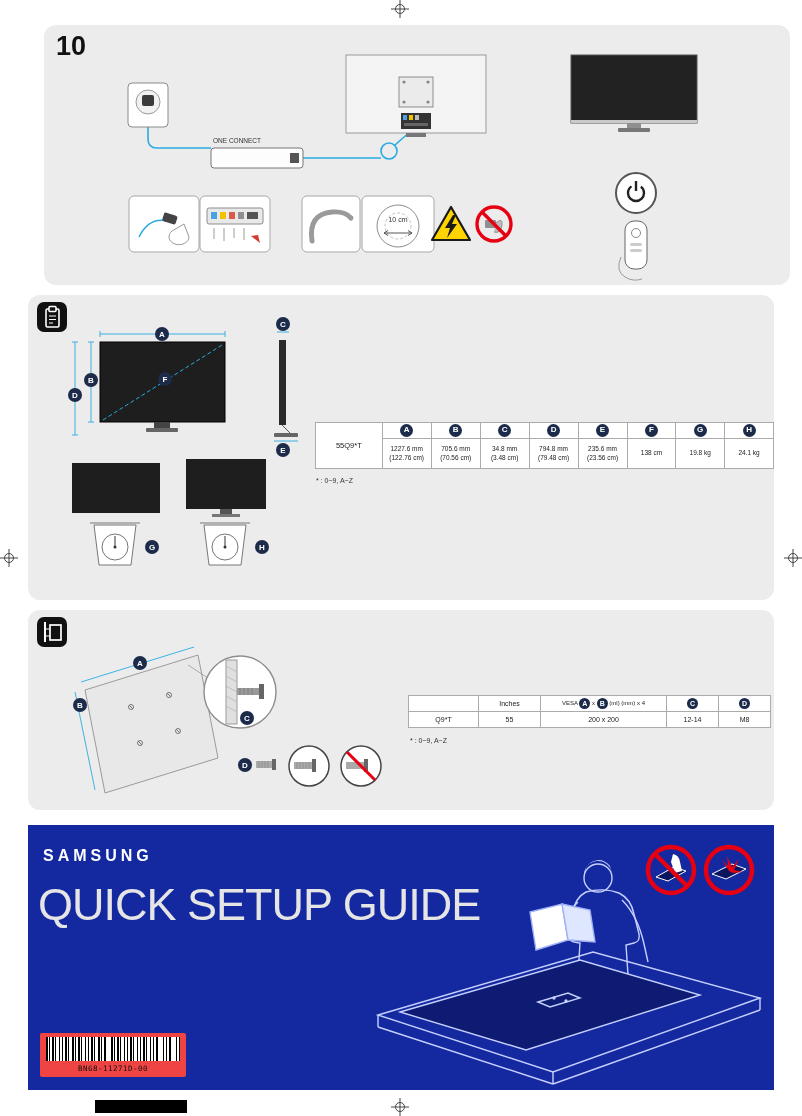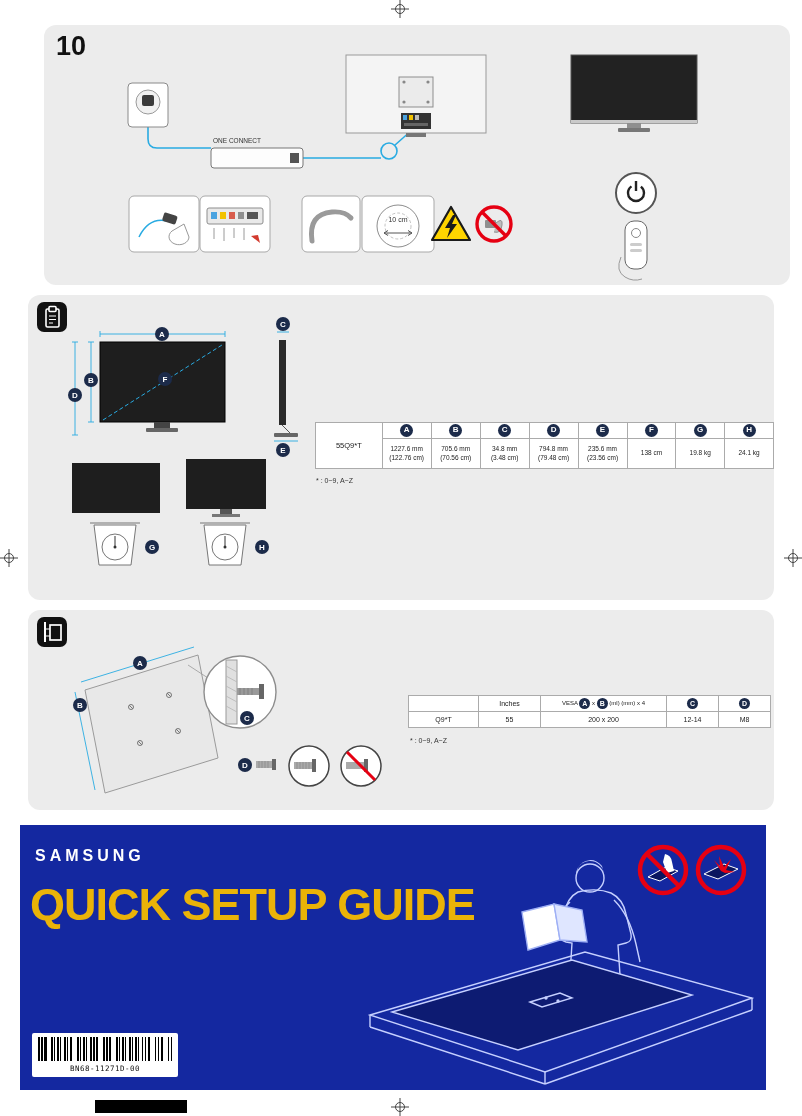--- a/index.html
+++ b/index.html
@@ -19,24 +19,24 @@
   .spec-table .model-cell{width:68px;font-size:7.5px}
   .spec-table .hdr{height:16px;width:50px}
   .spec-table .val{height:30px;width:50px}
   .badge{display:inline-flex;width:13px;height:13px;border-radius:50%;background:#1c2b4a;color:#fff;
          font-size:8px;font-weight:700;align-items:center;justify-content:center;vertical-align:middle}
   .badge.sm{width:11px;height:11px;font-size:7px}
   .wall-table{font-size:7px;color:#222;table-layout:fixed}
   .wall-table td{border:1px solid #ababab;text-align:center;vertical-align:middle;padding:1px 2px;height:16px}
   .vesa-hdr{font-size:6px;white-space:nowrap}
   .footnote{position:absolute;font-size:7px;color:#333}
-  .footer{position:absolute;left:20px;top:825px;width:746px;height:265px;background:#1428a0;overflow:hidden}
+  .footer{position:absolute;left:28px;top:825px;width:746px;height:265px;background:#1428a0;overflow:hidden}
   .brand{position:absolute;left:15px;top:22px;color:#fff;font-size:16px;font-weight:700;letter-spacing:4px}
-  .cover-title{position:absolute;left:10px;top:54px;color:#eab308;font-size:45px;font-weight:700;letter-spacing:-1px;white-space:nowrap}
-  .barcode-box{position:absolute;left:12px;top:208px;width:146px;height:44px;background:#ffffff;border-radius:2px;padding:4px 6px 2px}
+  .cover-title{position:absolute;left:10px;top:54px;color:#e5e5e5;font-size:45px;font-weight:400;letter-spacing:-1px;white-space:nowrap}
+  .barcode-box{position:absolute;left:12px;top:208px;width:146px;height:44px;background:#ef4444;border-radius:2px;padding:4px 6px 2px}
   .barcode-stripes{height:24px;background:repeating-linear-gradient(90deg,#000 0 1.5px,#fff 1.5px 3px,#000 3px 4.5px,#fff 4.5px 6px,#000 6px 8.5px,#fff 8.5px 9.5px,#000 9.5px 10.5px,#fff 10.5px 13px)}
   .barcode-text{font-family:"DejaVu Sans Mono",monospace;font-size:7.5px;text-align:center;margin-top:3px;letter-spacing:.5px;color:#111}
   .printbar{position:absolute;left:95px;top:1100px;width:92px;height:13px;background:#000}
 </style>
 </head>
 <body>
 
 <div class="page">
 
   <svg class="abs" style="left:391px;top:0" width="18" height="18">

